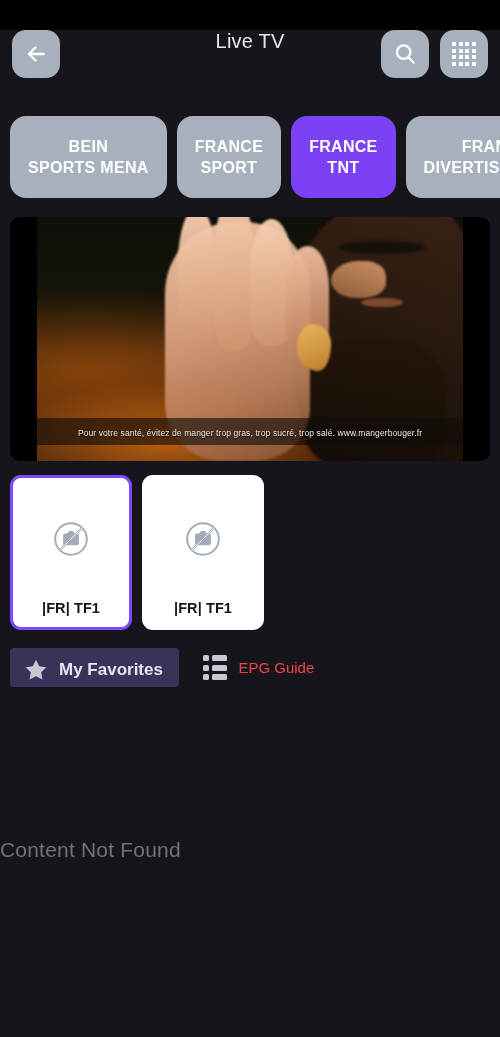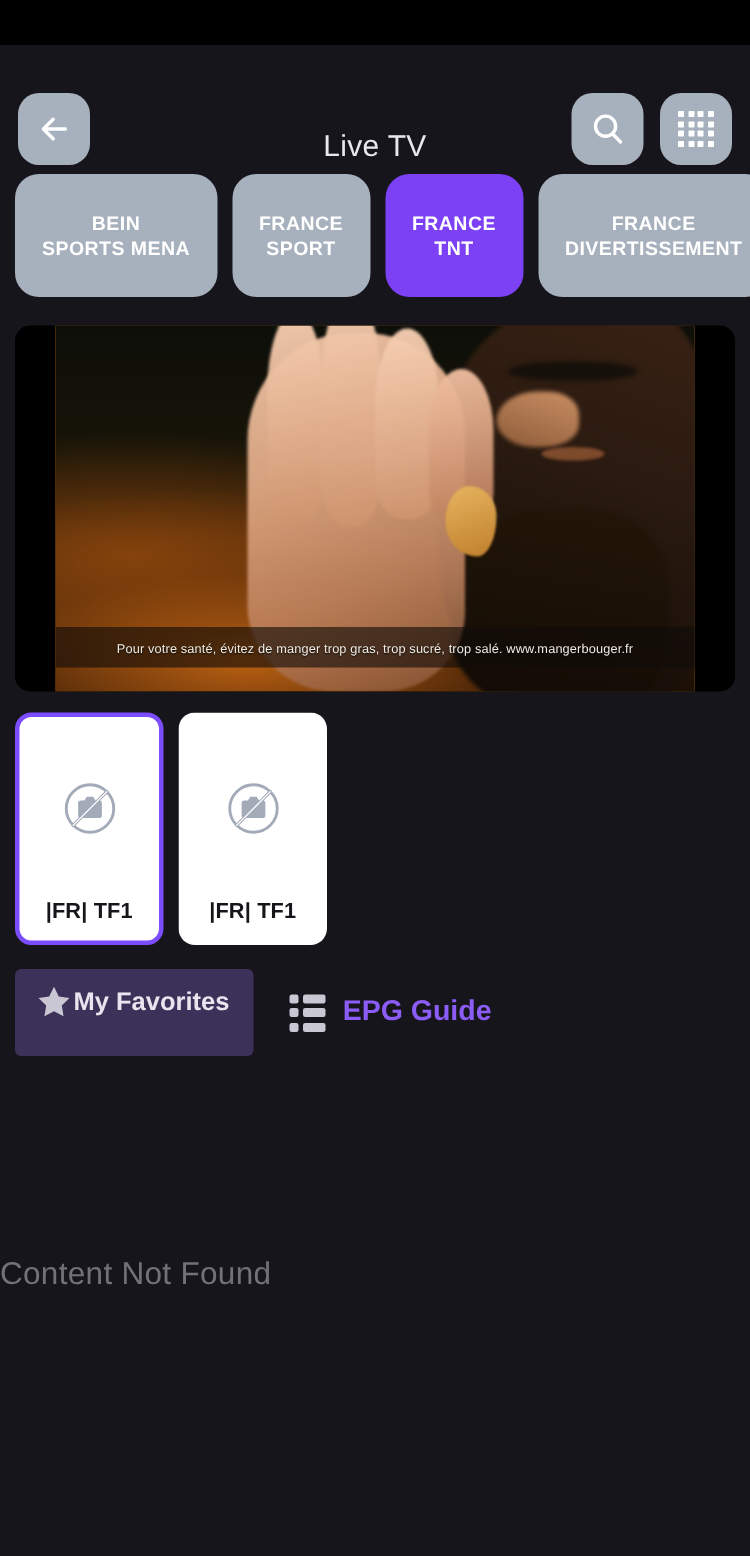--- a/index.html
+++ b/index.html
@@ -13,21 +13,21 @@
 
   
   .status-bar {
     height: 30px; width: 100%;
     background: #000000;
   }
 
   
   .header {
     height: 80px;
-    display: flex; align-items: flex-end;
+    display: flex; align-items: flex-start;
     padding: 0 12px;
     position: relative;
     gap: 32px;
   }
   .icon-btn {
     width: 48px; height: 48px;
     background: #a7b0bd;
     border-radius: 14px;
     display: flex; align-items: center; justify-content: center;
     flex: 0 0 auto;
@@ -65,21 +65,21 @@
     padding: 6px 10px 0 10px;
     overflow: hidden;
     white-space: nowrap;
   }
   .cat-pill {
     flex: 0 0 auto;
     min-height: 82px;
     border-radius: 16px;
     background: #a7b0bd;
     color: #ffffff;
-    font-size: 13px;
+    font-size: 16px;
     font-weight: 700;
     letter-spacing: .3px;
     display: flex; align-items: center; justify-content: center;
     text-align: center;
     padding: 8px 18px;
     line-height: 1.32;
     cursor: pointer;
   }
   .cat-pill.active { background: #7c41f5; }
 
@@ -90,21 +90,21 @@
     background: #000000;
     border-radius: 10px;
     overflow: hidden;
     position: relative;
     cursor: pointer;
   }
   .video-frame {
     position: absolute;
     top: 0; bottom: 0; left: 27px; right: 27px;
     overflow: hidden;
-    background: #a16207;
+    background: #3b82f6;
   }
   
   .v-bg {
     position: absolute; inset: 0;
     background:
       radial-gradient(120% 70% at 30% 92%, rgba(214,110,20,.85) 0%, rgba(150,72,12,.45) 34%, rgba(40,22,8,0) 68%),
       radial-gradient(80% 48% at 12% 63%, rgba(196,96,16,.55) 0%, rgba(60,30,8,0) 70%),
       linear-gradient(180deg, #0d0f09 0%, #181408 36%, #2a1a08 58%, #120d06 86%, #0b0805 100%);
   }
   .v-hand {
@@ -187,21 +187,21 @@
   
   .cards-strip {
     display: flex;
     gap: 10px;
     padding: 14px 10px 0 10px;
     overflow: hidden;
     white-space: nowrap;
   }
   .ch-card {
     flex: 0 0 auto;
-    width: 99px; height: 155px;
+    width: 122px; height: 155px;
     background: #ffffff;
     border-radius: 11px;
     border: 3px solid transparent;
     display: flex; flex-direction: column;
     align-items: center; justify-content: space-between;
     padding: 0 6px 11px 6px;
     cursor: pointer;
   }
   .ch-card.selected { border-color: #7c4dff; }
   .ch-thumb {
@@ -218,40 +218,40 @@
     overflow: hidden;
   }
 
   
   .actions {
     display: flex; align-items: center;
     gap: 14px;
     padding: 16px 10px 0 10px;
   }
   .fav-btn {
-    display: flex; align-items: center; 
+    display: flex; align-items: center; gap: 10px;
     background: #3c3159;
     border-radius: 4px;
-    padding: 9px 16px 23px 13px;
+    padding: 9px 16px 4px 13px;
     cursor: pointer;
   }
   .fav-btn span.lbl {
     color: #e7e5ee;
     font-size: 17px;
     font-weight: 700;
   }
   .epg-btn {
     display: flex; align-items: center; gap: 11px;
     padding: 9px 10px;
     cursor: pointer;
   }
   .epg-btn span.lbl {
-    color: #8b5cf6;
-    font-size: 19px;
-    font-weight: 700;
+    color: #ef4444;
+    font-size: 15px;
+    font-weight: 400;
   }
   .list-icon { display: flex; flex-direction: column; gap: 3.5px; }
   .list-icon .row { display: flex; align-items: center; gap: 3.5px; }
   .list-icon .row i.dot { width: 6px; height: 6px; background: #c9c7d4; border-radius: 1.5px; display: block; }
   .list-icon .row i.bar { width: 15px; height: 6px; background: #c9c7d4; border-radius: 1.5px; display: block; }
 
   
   .empty-state {
     position: absolute;
     left: 0; right: 0;

